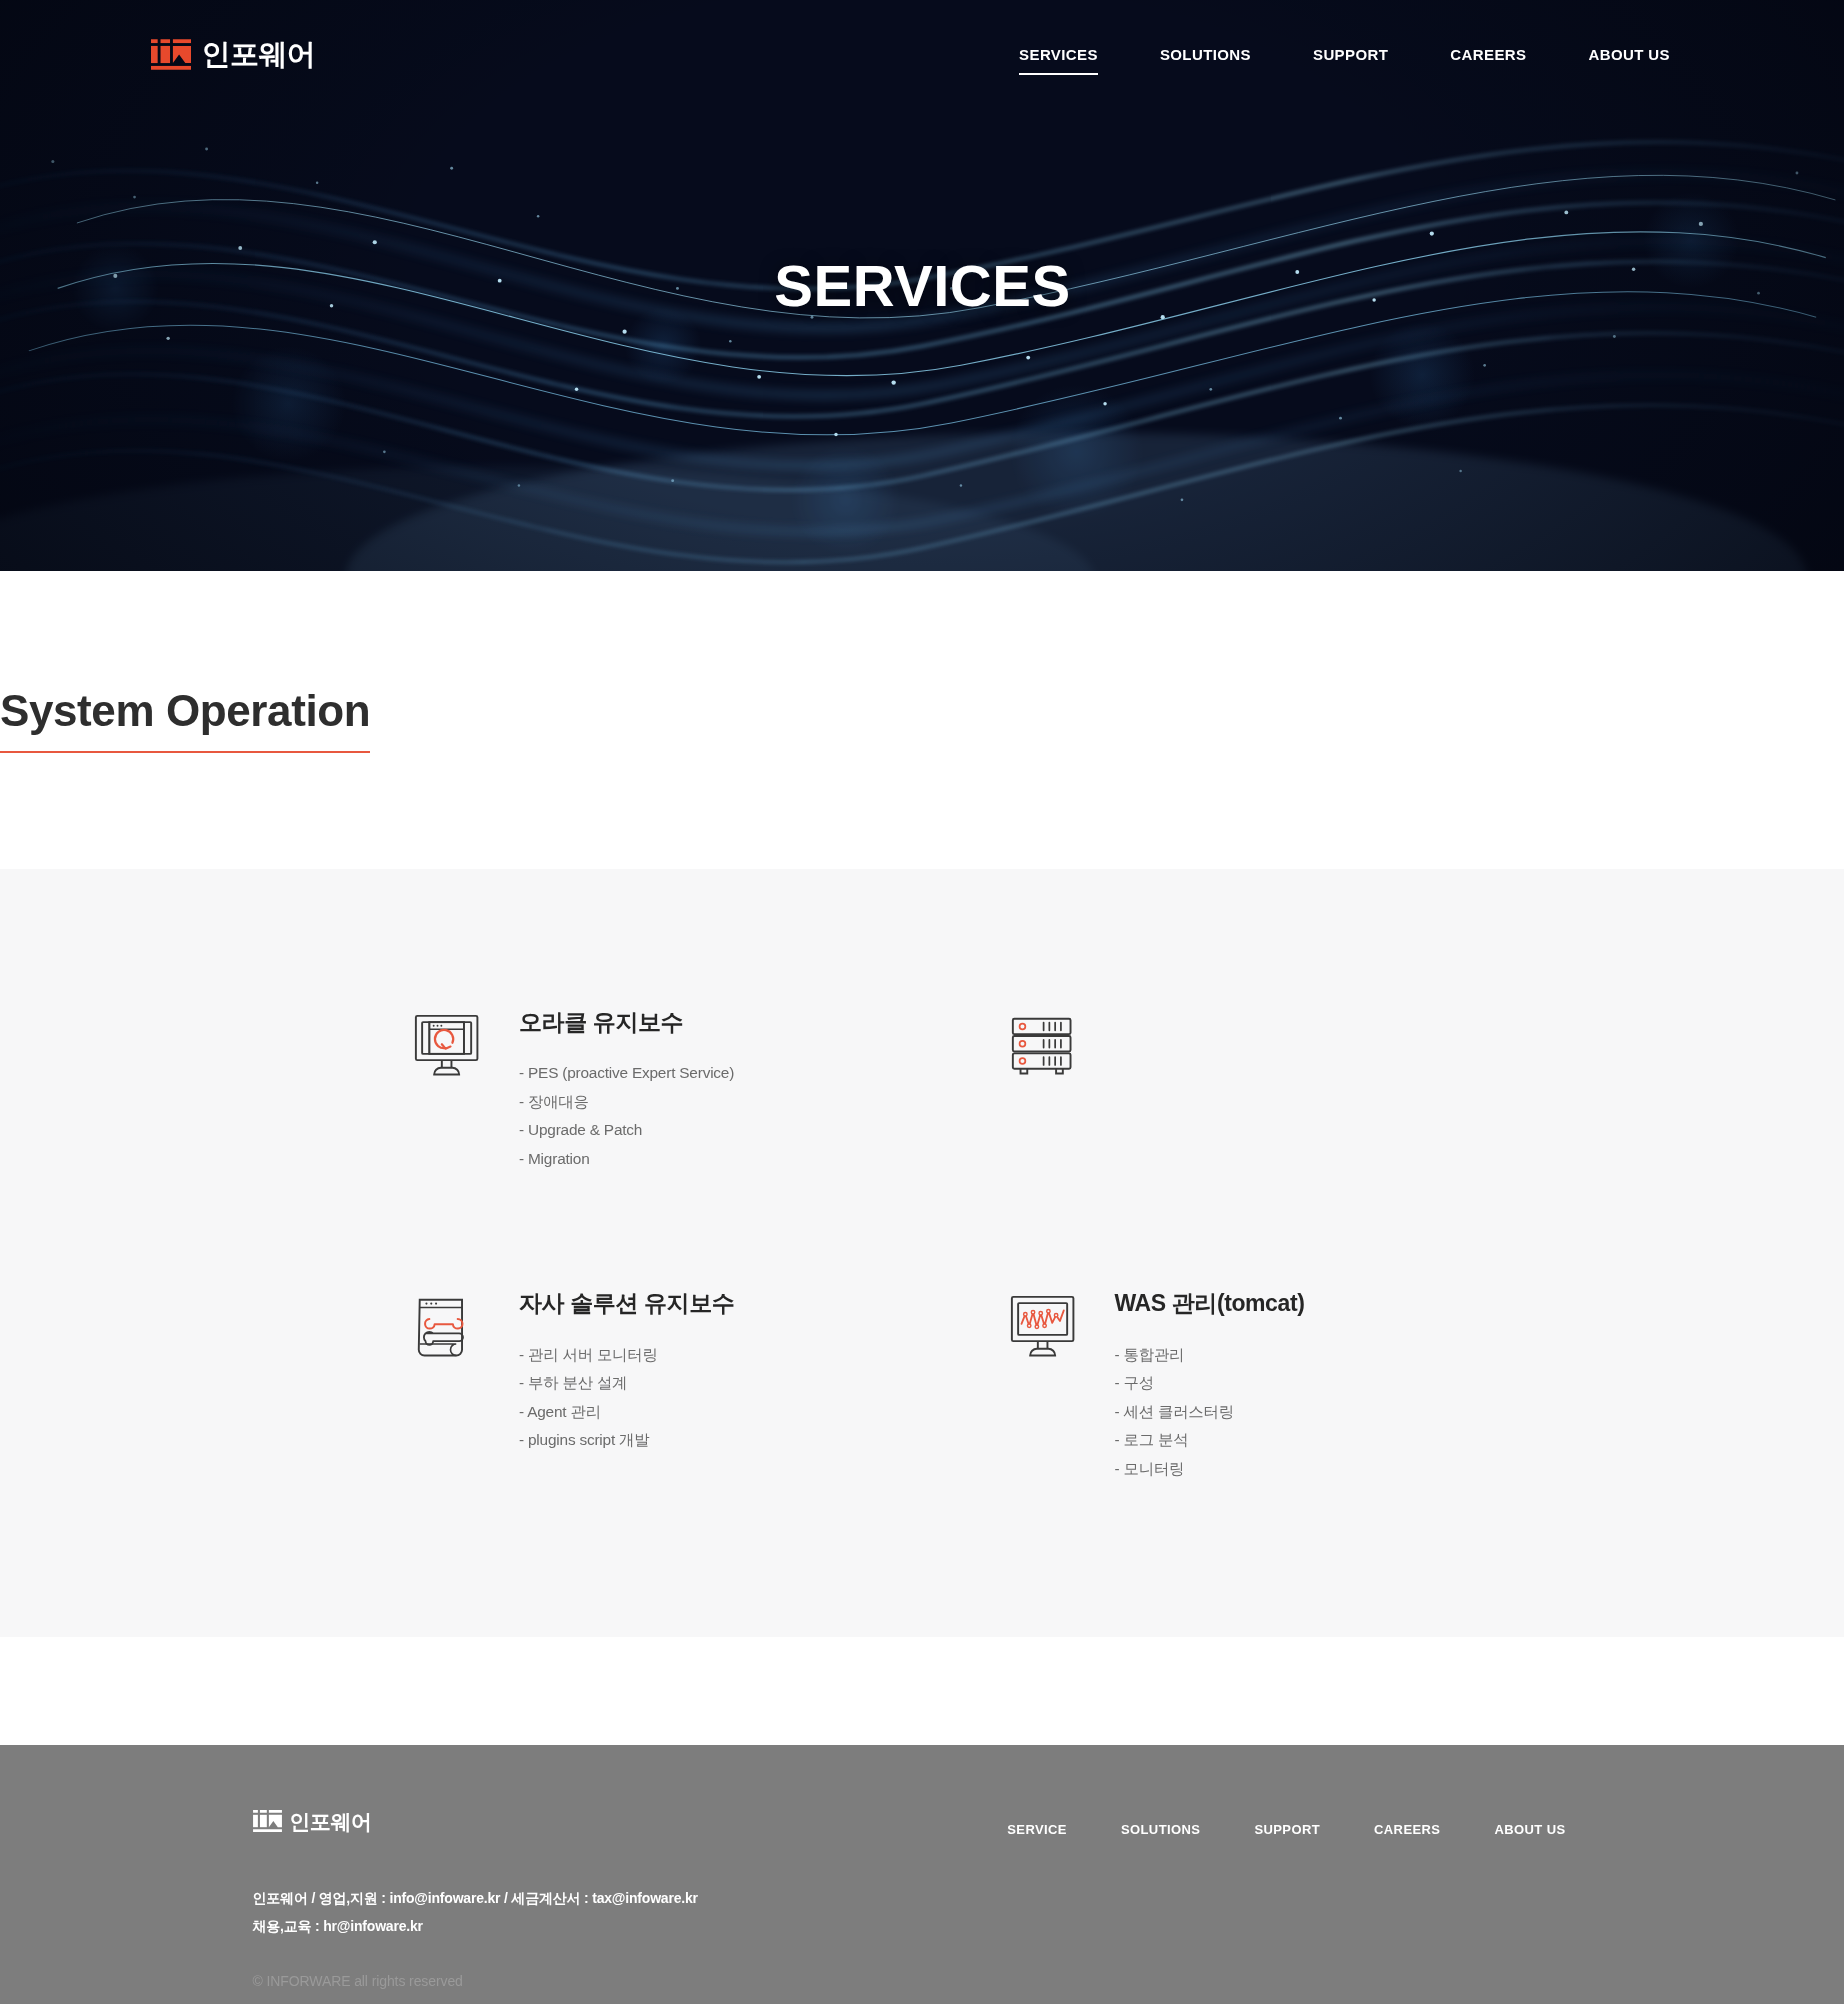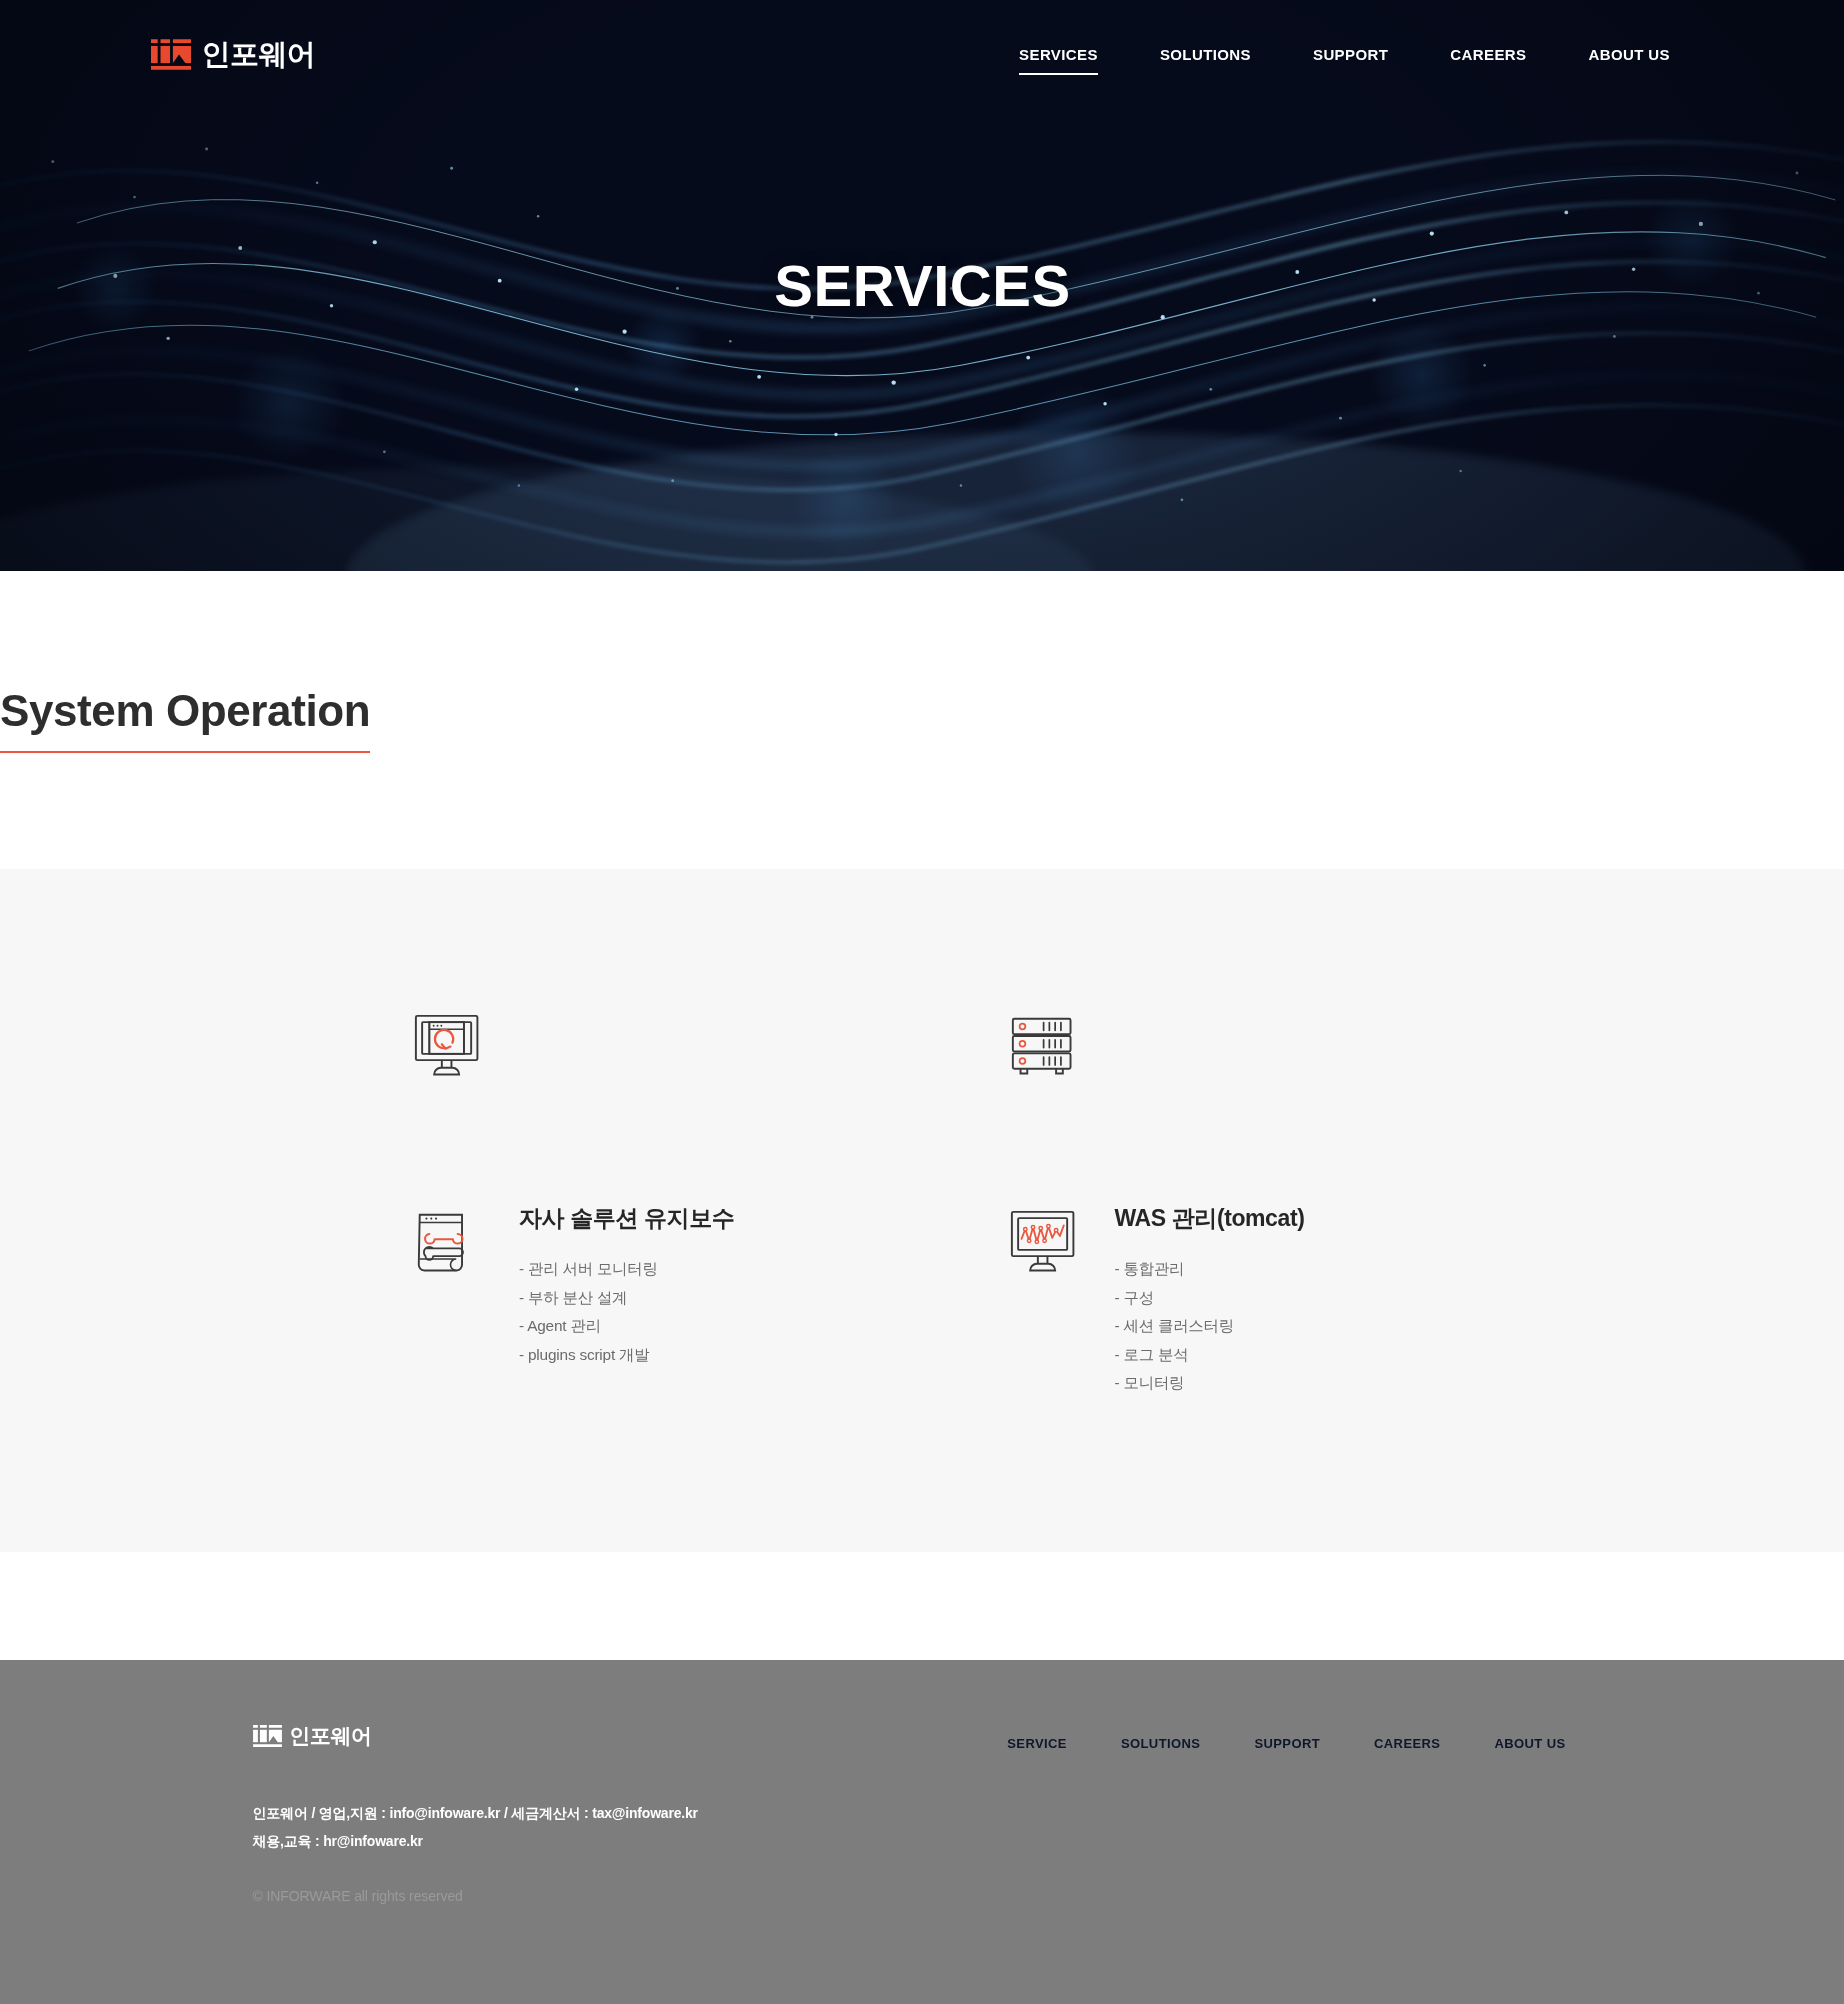--- a/index.html
+++ b/index.html
@@ -89,21 +89,21 @@
   .footer { background:#7d7d7d; min-height:346px; padding:65px 0 0; }
   .footer-inner { width:1556px; margin:0 auto; display:flex; padding:0 108px; }
   .f-left { flex:1; }
   .f-logo { display:flex; align-items:center; gap:7.7px; margin-bottom:52px; }
   .f-logo-mark { width:29px; height:22px; display:block; }
   .f-logo-text { color:#fff; font-size:21px; font-weight:700; letter-spacing:-0.4px; line-height:1; }
   .f-line { color:#fff; font-size:14px; font-weight:600; line-height:2.0; letter-spacing:-0.2px; }
   .f-copy { color:#9a9a9a; font-size:14px; margin-top:33px; letter-spacing:-0.1px; }
   .f-nav { display:flex; gap:0; padding-top:11.5px; }
   .f-nav a {
-    color:#0f172a; font-size:13px; font-weight:700; letter-spacing:0.4px;
+    color:#ffffff; font-size:13px; font-weight:700; letter-spacing:0.4px;
     text-decoration:none; padding:0 27px; white-space:nowrap; cursor:pointer;
   }
 </style>
 </head>
 <body>
 
 <div class="hero">
   <div class="hero-bg">
     <div class="hero-grad1"></div>
     <svg class="hero-svg" viewBox="0 0 1920 594" preserveAspectRatio="none">
@@ -260,20 +260,29 @@
           <path d="M17 9.5 v33 M53 9.5 v33" stroke-width="1.6"></path>
           <circle cx="21.5" cy="13.3" r="1" fill="#3a3a3a" stroke="none"></circle>
           <circle cx="25.5" cy="13.3" r="1" fill="#3a3a3a" stroke="none"></circle>
           <circle cx="29.5" cy="13.3" r="1" fill="#3a3a3a" stroke="none"></circle>
           <path d="M41 31 a9.5 9.5 0 1 0 -7 5.5" stroke="#e8583f" stroke-width="2.3" stroke-linecap="round"></path>
           <path d="M30 32.5 l3.8 4.6 l5.2 -2.2" stroke="#e8583f" stroke-width="2.3" stroke-linecap="round" stroke-linejoin="round" fill="none"></path>
           <path d="M30 49 v8 M40 49 v8" stroke-width="2"></path>
           <path d="M22 64 h26 a7 7 0 0 0 -7 -7 h-12 a7 7 0 0 0 -7 7 z"></path>
         </svg>
       </div>
+      <div class="card-body">
+        <div class="card-title">오라클 유지보수</div>
+        <ul class="card-list">
+          <li>- PES (proactive Expert Service)</li>
+          <li>- 장애대응</li>
+          <li>- Upgrade &amp; Patch</li>
+          <li>- Migration</li>
+        </ul>
+      </div>
     </div>
 
     <div class="card">
       <div class="card-icon">
         <svg viewBox="0 0 78 74" fill="none" stroke="#3a3a3a" stroke-width="2">
           <rect x="4" y="6" width="60" height="16" rx="1.5"></rect>
           <rect x="4" y="24" width="60" height="16" rx="1.5"></rect>
           <rect x="4" y="42" width="60" height="16" rx="1.5"></rect>
           <circle cx="14" cy="14" r="3" stroke="#e8583f" stroke-width="1.8"></circle>
           <circle cx="14" cy="32" r="3" stroke="#e8583f" stroke-width="1.8"></circle>

